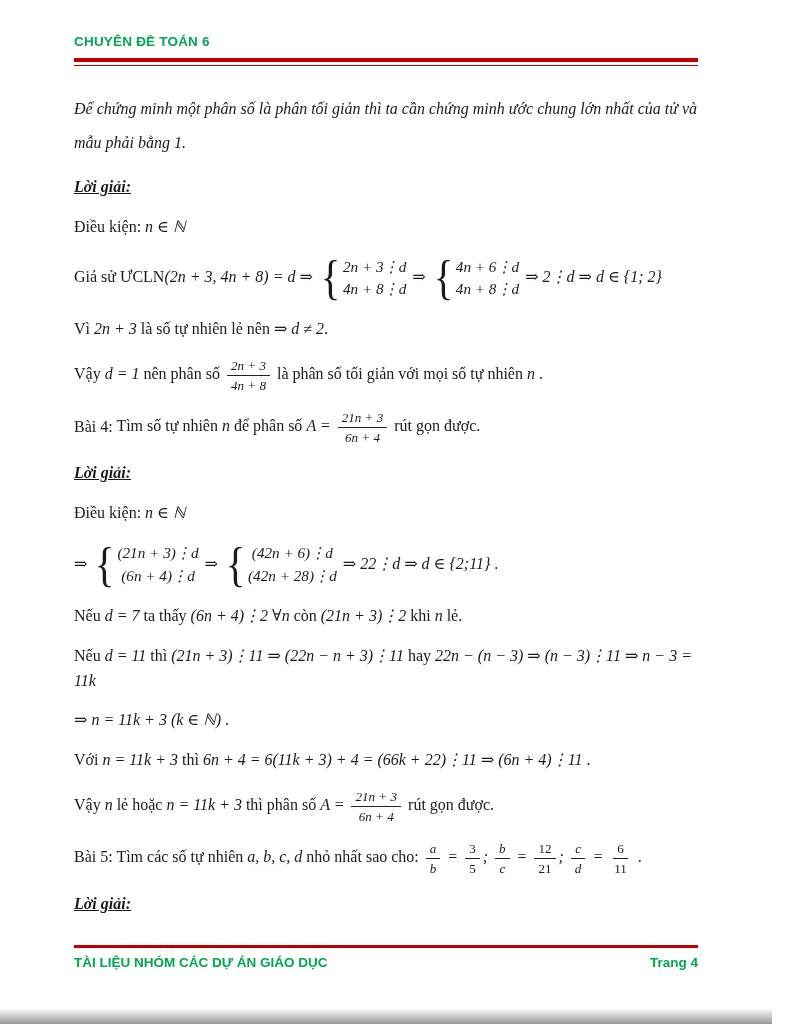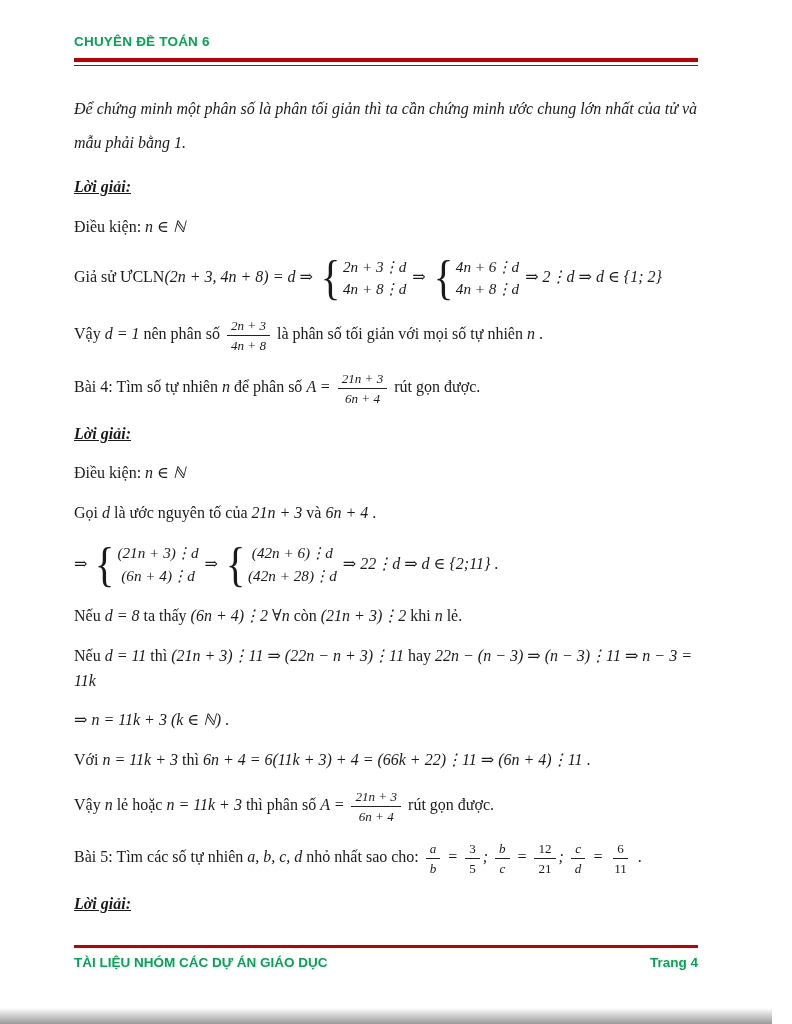--- a/index.html
+++ b/index.html
@@ -96,45 +96,45 @@
             <span class="cases-row">2n + 3⋮d</span>
             <span class="cases-row">4n + 8⋮d</span>
           </span>
         </span><span class="math"> ⇒ </span><span class="cases">
           <span class="brace">{</span>
           <span class="cases-col">
             <span class="cases-row">4n + 6⋮d</span>
             <span class="cases-row">4n + 8⋮d</span>
           </span>
         </span><span class="math"> ⇒ 2⋮d ⇒ d ∈ {1; 2}</span></div>
+      <div class="line"><span class="txt">Vì </span><span class="math">2n + 3</span><span class="txt"> là số tự nhiên lẻ nên </span><span class="math">⇒ d ≠ 2</span><span class="txt">.</span></div>
       <div class="line"><span class="txt">Vậy </span><span class="math">d = 1</span><span class="txt"> nên phân số </span><span class="frac it">
           <span class="num">2n + 3</span>
           <span class="den">4n + 8</span>
         </span><span class="txt"> là phân số tối giản với mọi số tự nhiên </span><span class="math">n</span><span class="txt"> .</span></div>
       <div class="line"><span class="bold">Bài 4:</span><span class="txt"> Tìm số tự nhiên </span><span class="math">n</span><span class="txt"> để phân số </span><span class="math">A = </span><span class="frac it">
           <span class="num">21n + 3</span>
           <span class="den">6n + 4</span>
         </span><span class="txt"> rút gọn được.</span></div>
       <div class="line"><span class="heading-underline">Lời giải:</span></div>
       <div class="line"><span class="txt">Điều kiện: </span><span class="math">n ∈ ℕ</span></div>
-      <div class="line"><span class="txt">Gọi </span><span class="math">d</span><span class="txt"> là ước nguyên tố của </span><span class="math">21n + 3</span><span class="txt"> và </span><span class="math">6n + 4</span><span class="txt"> .</span></div>
       <div class="line"><span class="math">⇒ </span><span class="cases">
           <span class="brace">{</span>
           <span class="cases-col">
             <span class="cases-row">(21n + 3)⋮d</span>
             <span class="cases-row">(6n + 4)⋮d</span>
           </span>
         </span><span class="math"> ⇒ </span><span class="cases">
           <span class="brace">{</span>
           <span class="cases-col">
             <span class="cases-row">(42n + 6)⋮d</span>
             <span class="cases-row">(42n + 28)⋮d</span>
           </span>
         </span><span class="math"> ⇒ 22⋮d ⇒ d ∈ {2;11}</span><span class="txt"> .</span></div>
-      <div class="line"><span class="txt">Nếu </span><span class="math">d = 8</span><span class="txt"> ta thấy </span><span class="math">(6n + 4)⋮2 ∀n</span><span class="txt"> còn </span><span class="math">(21n + 3)⋮2</span><span class="txt"> khi </span><span class="math">n</span><span class="txt"> lẻ.</span></div>
+      <div class="line"><span class="txt">Nếu </span><span class="math">d = 7</span><span class="txt"> ta thấy </span><span class="math">(6n + 4)⋮2 ∀n</span><span class="txt"> còn </span><span class="math">(21n + 3)⋮2</span><span class="txt"> khi </span><span class="math">n</span><span class="txt"> lẻ.</span></div>
       <div class="line"><span class="txt">Nếu </span><span class="math">d = 11</span><span class="txt"> thì </span><span class="math">(21n + 3)⋮11 ⇒ (22n − n + 3)⋮11</span><span class="txt"> hay </span><span class="math">22n − (n − 3) ⇒ (n − 3)⋮11 ⇒ n − 3 = 11k</span></div>
       <div class="line"><span class="math">⇒ n = 11k + 3 (k ∈ ℕ)</span><span class="txt"> .</span></div>
       <div class="line"><span class="txt">Với </span><span class="math">n = 11k + 3</span><span class="txt"> thì </span><span class="math">6n + 4 = 6(11k + 3) + 4 = (66k + 22)⋮11 ⇒ (6n + 4)⋮11</span><span class="txt"> .</span></div>
       <div class="line"><span class="txt">Vậy </span><span class="math">n</span><span class="txt"> lẻ hoặc </span><span class="math">n = 11k + 3</span><span class="txt"> thì phân số </span><span class="math">A = </span><span class="frac it">
           <span class="num">21n + 3</span>
           <span class="den">6n + 4</span>
         </span><span class="txt"> rút gọn được.</span></div>
       <div class="line"><span class="bold">Bài 5:</span><span class="txt"> Tìm các số tự nhiên </span><span class="math">a, b, c, d</span><span class="txt"> nhỏ nhất sao cho: </span><span class="frac it">
           <span class="num">a</span>
           <span class="den">b</span>

